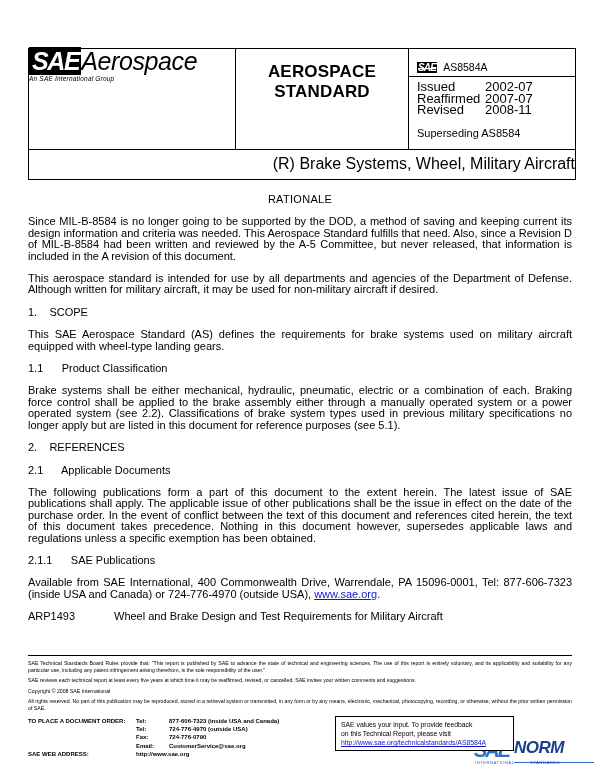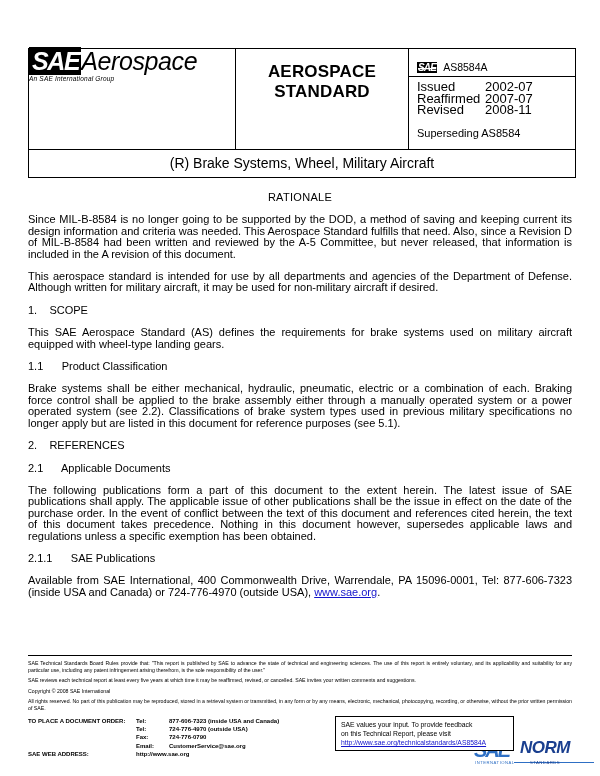--- a/index.html
+++ b/index.html
@@ -95,22 +95,22 @@
   .meta-row { display: flex; }
   .meta-label { width: 68px; }
   .meta-value { }
   .meta-supersede {
     padding: 0 0 4px 8px;
     font-size: 11px;
     margin-top: 9px;
   }
 
   .subtitle-row td {
-    text-align: center;
-    font-size: 14px;
+    text-align: right;
+    font-size: 16px;
     padding: 5px 0 6px 0;
   }
 
   
   .body {
     margin-top: 14px;
     font-size: 11px;
     line-height: 11.4px;
   }
   .centered-head {
@@ -192,21 +192,20 @@
   .wm-text {
     position: absolute;
     left: 40px;
     top: 2px;
     font-size: 17px;
     font-weight: bold;
     font-style: italic;
     color: #1a3f8f;
     letter-spacing: -0.5px;
     line-height: 17px;
-    margin-left: 6px;
   }
   .wm-mark {
     position: absolute;
     left: 0px;
     top: 3px;
     font-size: 20px;
     font-weight: bold;
     font-style: italic;
     color: #2e6fc4;
     letter-spacing: -2px;
@@ -296,20 +295,24 @@
     <div class="sec-head">1.1      Product Classification</div>
     <div class="para">Brake systems shall be either mechanical, hydraulic, pneumatic, electric or a combination of each. Braking force control shall be applied to the brake assembly either through a manually operated system or a power operated system (see 2.2). Classifications of brake system types used in previous military specifications no longer apply but are listed in this document for reference purposes (see 5.1).</div>
 
     <div class="sec-head">2.    REFERENCES</div>
     <div class="sec-head">2.1      Applicable Documents</div>
     <div class="para">The following publications form a part of this document to the extent herein. The latest issue of SAE publications shall apply. The applicable issue of other publications shall be the issue in effect on the date of the purchase order. In the event of conflict between the text of this document and references cited herein, the text of this document takes precedence. Nothing in this document however, supersedes applicable laws and regulations unless a specific exemption has been obtained.</div>
 
     <div class="sec-head">2.1.1      SAE Publications</div>
     <div class="para"><span>Available from SAE International, 400 Commonwealth Drive, Warrendale, PA 15096-0001, Tel: 877-606-7323 (inside USA and Canada) or 724-776-4970 (outside USA), </span><a class="link" href="#">www.sae.org</a><span>.</span></div>
 
+    <div class="ref-item">
+      <span class="ref-id">ARP1493</span>
+      <span class="ref-title">Wheel and Brake Design and Test Requirements for Military Aircraft</span>
+    </div>
 
   </div>
 </div>
 
 <div class="footer">
   <div class="footer-rule"></div>
   <div class="foot-small">SAE Technical Standards Board Rules provide that: "This report is published by SAE to advance the state of technical and engineering sciences.  The use of this report is entirely voluntary, and its applicability and suitability for any particular use, including any patent infringement arising therefrom, is the sole responsibility of the user."</div>
   <div class="foot-small nojust">SAE reviews each technical report at least every five years at which time it may be reaffirmed, revised, or cancelled.  SAE invites your written comments and suggestions.</div>
   <div class="foot-small nojust">Copyright © 2008 SAE International</div>
   <div class="foot-small">All rights reserved. No part of this publication may be reproduced, stored in a retrieval system or transmitted, in any form or by any means, electronic, mechanical, photocopying, recording, or otherwise, without the prior written permission of SAE.</div>

